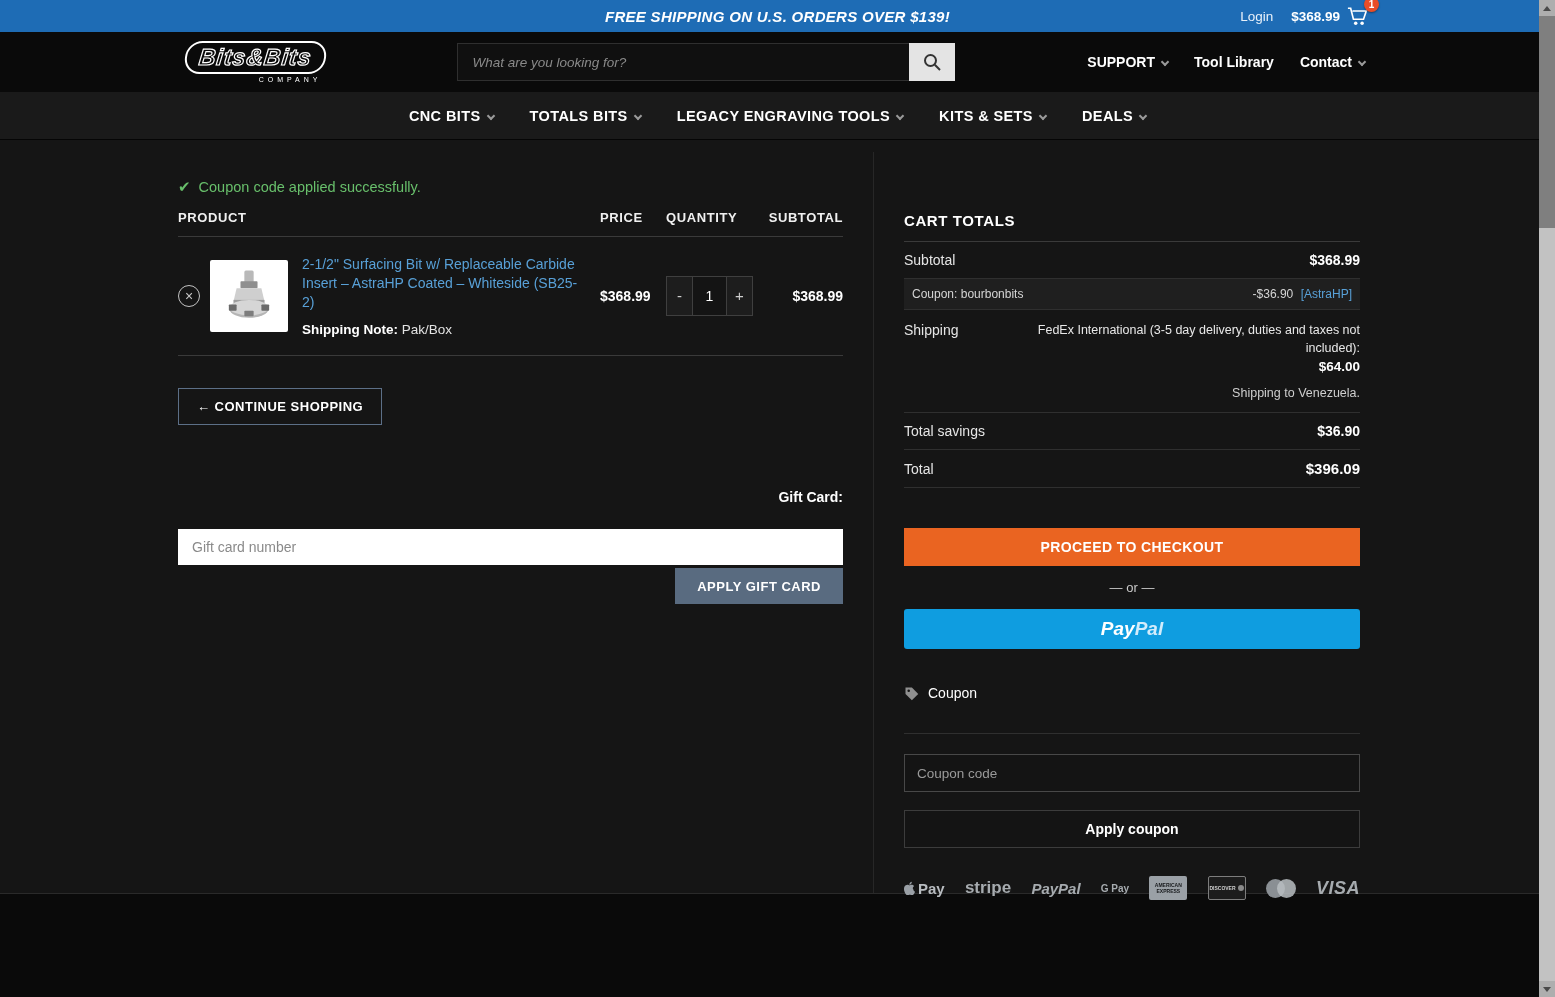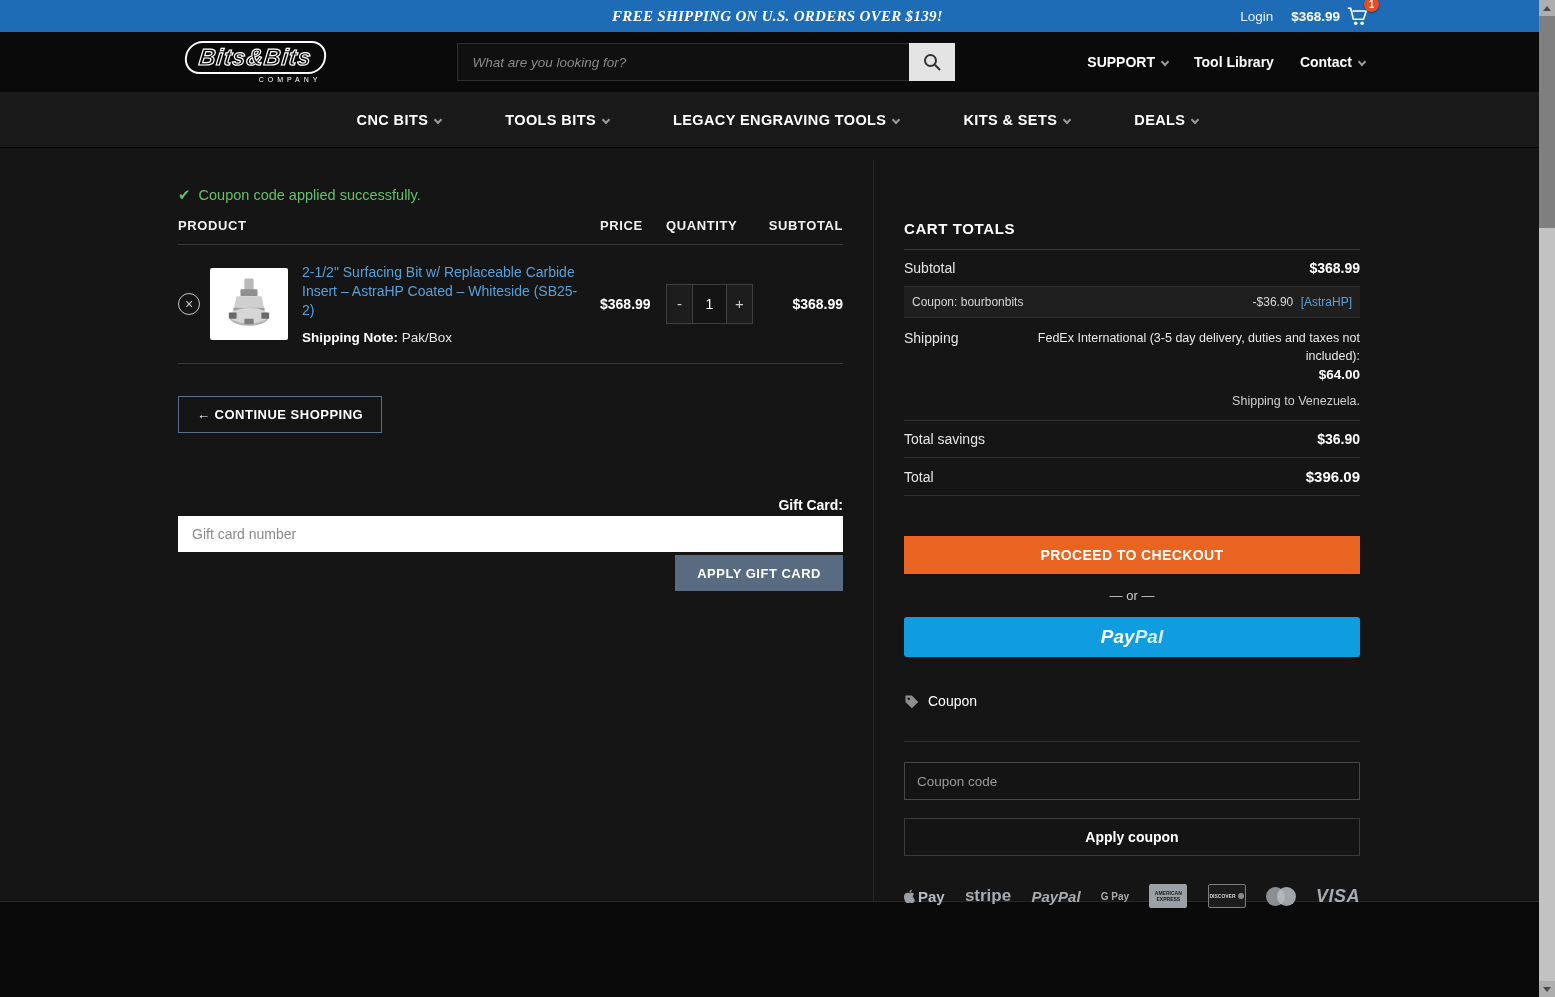--- a/index.html
+++ b/index.html
@@ -3,21 +3,21 @@
 <meta charset="utf-8">
 <style>
   * { box-sizing: border-box; margin: 0; padding: 0; }
   html, body { width: 1555px; height: 997px; overflow: hidden; background: #151515;
     font-family: "Liberation Sans", sans-serif; }
 
   
   .topbar { position: relative; height: 32px; background: #1e6cb5; color: #fff;
     display: flex; align-items: center; }
   .promo { position: absolute; left: 0; right: 0; text-align: center;
-    font-style: italic; font-weight: bold; font-size: 15px; letter-spacing: .3px; font-family: Liberation Serif, serif; }
+    font-style: italic; font-weight: bold; font-size: 15px; letter-spacing: .3px; }
   .topbar-right { position: absolute; right: 186px; display: flex; align-items: center; gap: 18px; }
   .login-link { color: #e8f1fa; font-size: 13.5px; text-decoration: none; cursor: pointer; }
   .cart-link { display: flex; align-items: center; gap: 7px; cursor: pointer; position: relative; }
   .cart-amount { font-size: 13.5px; font-weight: bold; color: #fff; }
   .cart-badge { position: absolute; top: -9px; right: -10px; min-width: 15px; height: 15px;
     background: #e84d27; border-radius: 50%; color: #fff; font-size: 10px; font-weight: bold;
     display: flex; align-items: center; justify-content: center; box-shadow: 0 1px 2px rgba(0,0,0,.4); }
 
   
   .header { height: 60px; background: #0a0a0a; display: flex; align-items: center;
@@ -37,22 +37,22 @@
   .search-btn { width: 46px; height: 38px; background: #e4e4e4; border: none; cursor: pointer;
     display: flex; align-items: center; justify-content: center; }
 
   .header-links { display: flex; align-items: center; gap: 26px; }
   .header-link { color: #fff; font-size: 14px; font-weight: bold; cursor: pointer; white-space: nowrap; }
 
   .chev { display: inline-block; width: 6px; height: 6px; border-right: 2px solid #9a9a9a;
     border-bottom: 2px solid #9a9a9a; transform: rotate(45deg); margin-left: 7px; vertical-align: 2px; }
 
   
-  .mainnav { height: 56px; background: #1a1a1a; display: flex; align-items: center;
-    justify-content: center; gap: 64px; border-bottom: 1px solid #050505; }
+  .mainnav { height: 48px; background: #1a1a1a; display: flex; align-items: center;
+    justify-content: center; gap: 36px; border-bottom: 1px solid #050505; }
   .nav-item { color: #fff; font-size: 14.5px; font-weight: bold; letter-spacing: .4px; cursor: pointer; white-space: nowrap; }
 
   
   .content { position: relative; height: 753px; background: #151515; }
   .v-divider { position: absolute; left: 873px; top: 12px; bottom: 0; width: 1px; background: #272727; }
   .left-col  { position: absolute; left: 178px; top: 38px;  width: 665px; }
   .right-col { position: absolute; left: 904px; top: 72px; width: 456px; }
 
   .notice { display: flex; align-items: center; gap: 8px; color: #68bf6b; font-size: 14.5px; margin-bottom: 14px; }
   .notice .check { font-size: 15px; }
@@ -77,21 +77,21 @@
     color: #cfcfcf; font-size: 15px; cursor: pointer; }
   .qty input { width: 33px; height: 40px; background: #141414; border: 1px solid #3f3f3f;
     border-left: none; border-right: none; color: #fff; text-align: center; font-size: 14px; outline: none; }
   .subtotal-cell { text-align: right; color: #fff; font-size: 14px; font-weight: bold; }
 
   .continue-btn { margin-top: 32px; background: transparent; border: 1px solid #5c6f87;
     color: #fff; font-weight: bold; font-size: 13px; letter-spacing: .5px; padding: 10px 18px; cursor: pointer;
     font-family: "Liberation Sans", sans-serif; }
 
   .gift-label { margin-top: 64px; text-align: right; color: #fff; font-size: 14px; font-weight: bold; }
-  .gift-input { margin-top: 3px; width: 100%; height: 36px; background: #fff; border: none;
+  .gift-input { margin-top: 24px; width: 100%; height: 36px; background: #fff; border: none;
     color: #333; padding: 0 14px; font-size: 14px; outline: none; font-family: "Liberation Sans", sans-serif; }
   .gift-input::placeholder { color: #8a8a8a; }
   .gift-apply { float: right; margin-top: 3px; height: 36px; padding: 11px 22px; background: #596b80;
     border: none; color: #fff; font-weight: bold; font-size: 13px; letter-spacing: .5px; cursor: pointer;
     font-family: "Liberation Sans", sans-serif; }
 
   
   .ct-heading { color: #fff; font-size: 15px; font-weight: bold; letter-spacing: .6px;
     padding-bottom: 12px; border-bottom: 1px solid #3a3a3a; }
   .tot-row { display: flex; justify-content: space-between; align-items: center;
@@ -215,21 +215,21 @@
       <span>Contact</span><span class="chev"></span>
     </span>
   </div>
 </div>
 
 <div class="mainnav">
   <span class="nav-item">
     <span>CNC BITS</span><span class="chev"></span>
   </span>
   <span class="nav-item">
-    <span>TOOLS BITS</span><span class="chev"></span>
+    <span>TOTALS BITS</span><span class="chev"></span>
   </span>
   <span class="nav-item">
     <span>LEGACY ENGRAVING TOOLS</span><span class="chev"></span>
   </span>
   <span class="nav-item">
     <span>KITS &amp; SETS</span><span class="chev"></span>
   </span>
   <span class="nav-item">
     <span>DEALS</span><span class="chev"></span>
   </span>

